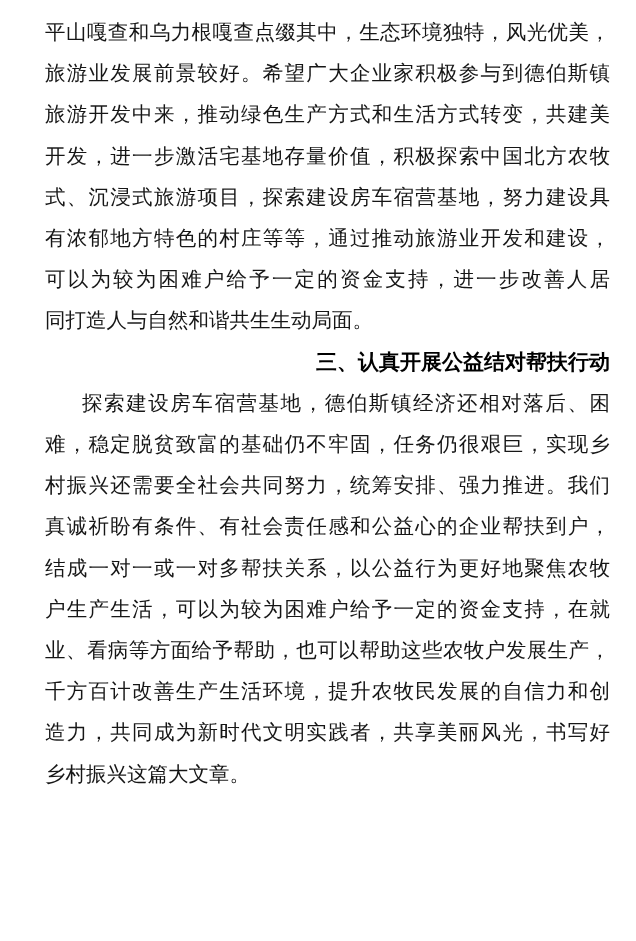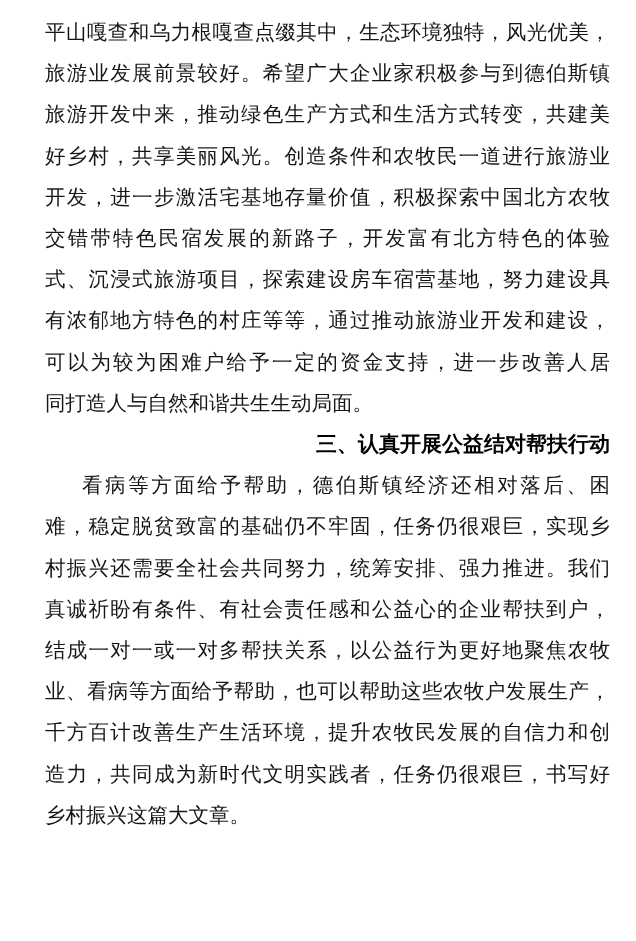--- a/index.html
+++ b/index.html
@@ -45,36 +45,35 @@
 </style>
 </head>
 <body>
 
 <div class="page">
 
   <p class="para">
     <span class="ln">平山嘎查和乌力根嘎查点缀其中，生态环境独特，风光优美，</span>
     <span class="ln">旅游业发展前景较好。希望广大企业家积极参与到德伯斯镇</span>
     <span class="ln">旅游开发中来，推动绿色生产方式和生活方式转变，共建美</span>
-    <span class="ln">好乡村，共享美丽风光。创造条件和农牧民一道进行旅游业</span>
     <span class="ln">开发，进一步激活宅基地存量价值，积极探索中国北方农牧</span>
-    <span class="ln">交错带特色民宿发展的新路子，开发富有北方特色的体验</span>
     <span class="ln">式、沉浸式旅游项目，探索建设房车宿营基地，努力建设具</span>
     <span class="ln">有浓郁地方特色的村庄等等，通过推动旅游业开发和建设，</span>
     <span class="ln">可以为较为困难户给予一定的资金支持，进一步改善人居</span>
     <span class="ln end">同打造人与自然和谐共生生动局面。</span>
   </p>
 
   <h2 class="heading">三、认真开展公益结对帮扶行动</h2>
 
   <p class="para">
-    <span class="ln indent">看病等方面给予帮助，德伯斯镇经济还相对落后、困</span>
+    <span class="ln indent">探索建设房车宿营基地，德伯斯镇经济还相对落后、困</span>
     <span class="ln">难，稳定脱贫致富的基础仍不牢固，任务仍很艰巨，实现乡</span>
     <span class="ln">村振兴还需要全社会共同努力，统筹安排、强力推进。我们</span>
     <span class="ln">真诚祈盼有条件、有社会责任感和公益心的企业帮扶到户，</span>
     <span class="ln">结成一对一或一对多帮扶关系，以公益行为更好地聚焦农牧</span>
+    <span class="ln">户生产生活，可以为较为困难户给予一定的资金支持，在就</span>
     <span class="ln">业、看病等方面给予帮助，也可以帮助这些农牧户发展生产，</span>
     <span class="ln">千方百计改善生产生活环境，提升农牧民发展的自信力和创</span>
-    <span class="ln">造力，共同成为新时代文明实践者，任务仍很艰巨，书写好</span>
+    <span class="ln">造力，共同成为新时代文明实践者，共享美丽风光，书写好</span>
     <span class="ln end">乡村振兴这篇大文章。</span>
   </p>
 
 </div>
 
 </body></html>

